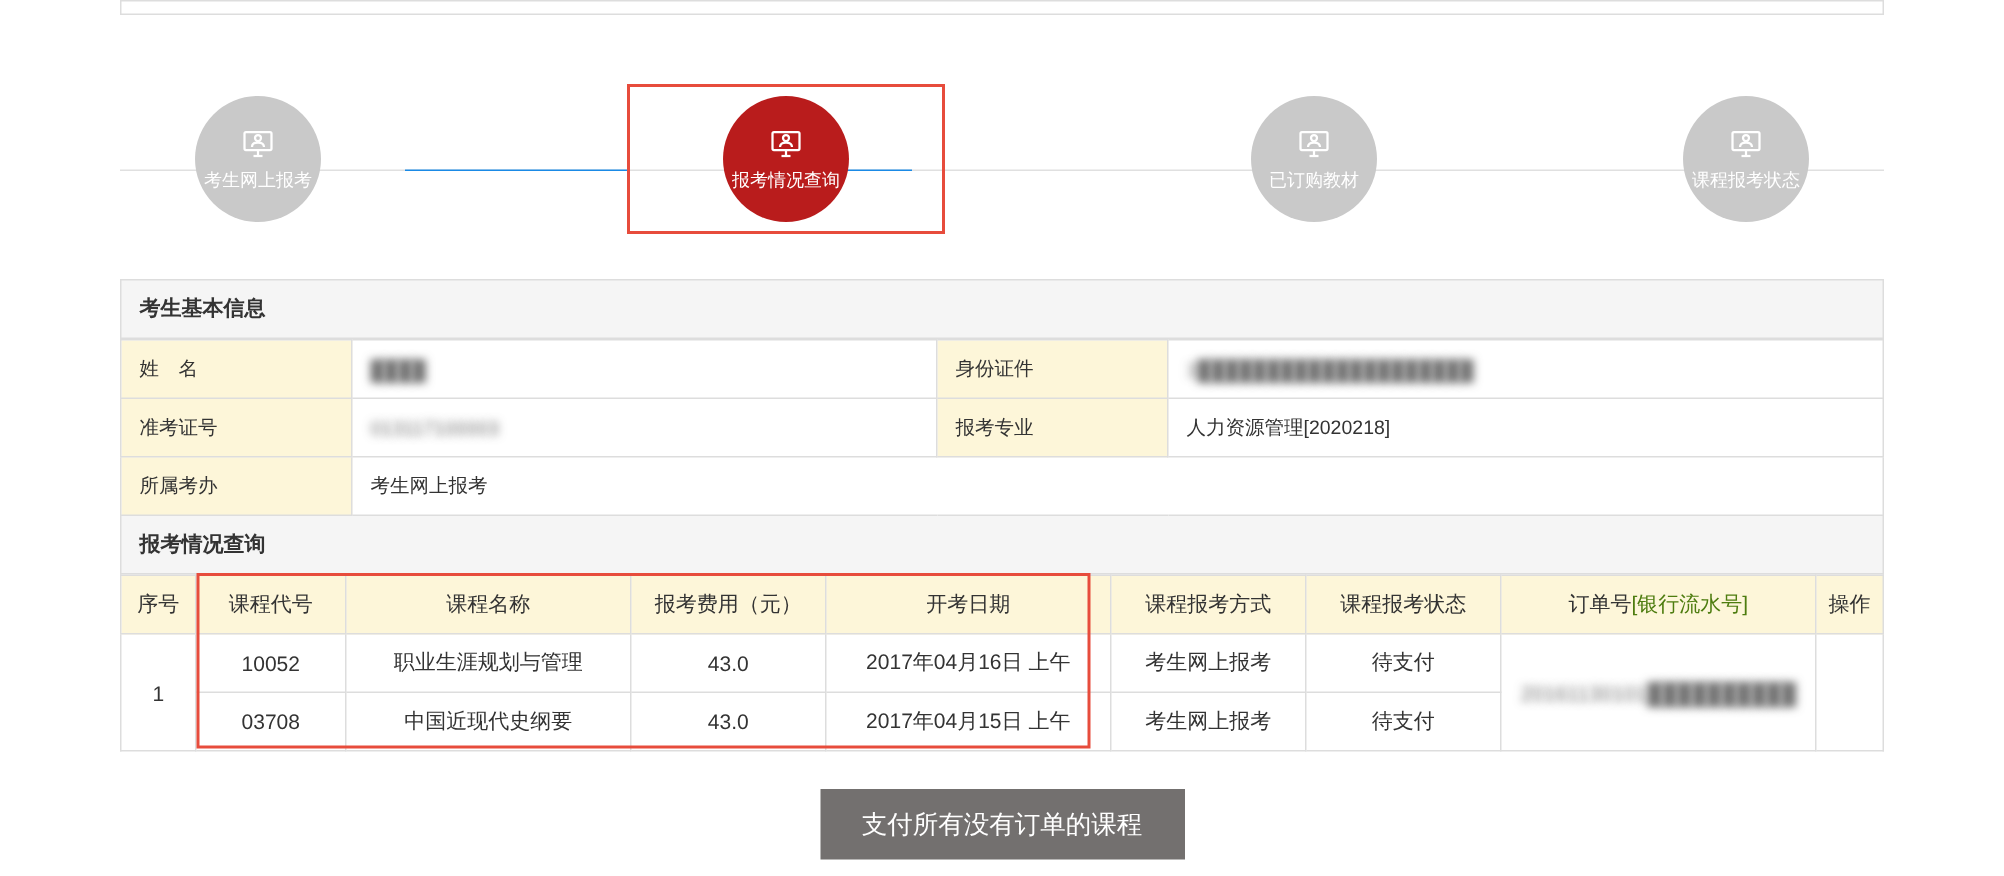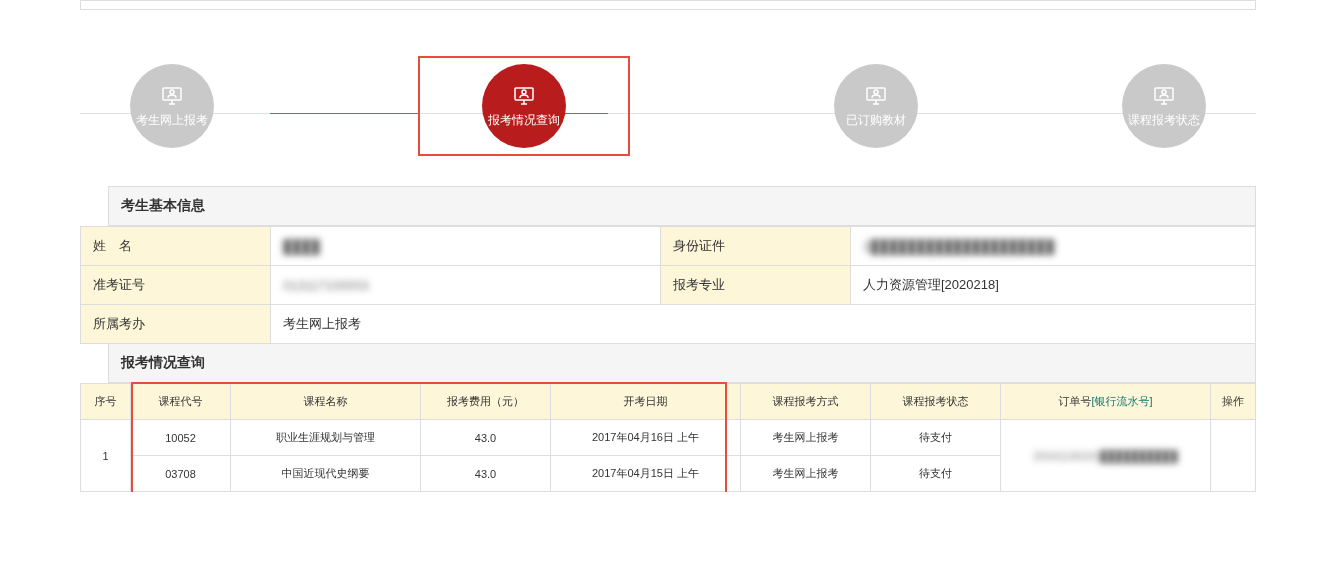--- a/index.html
+++ b/index.html
@@ -13,31 +13,31 @@
 .step-circle { width: 84px; height: 84px; border-radius: 50%; background: #c9c9c9; display: flex; flex-direction: column; align-items: center; justify-content: center; gap: 4px; }
 .step-circle.active { background: #b91c1c; }
 .highlight-box { border: 2px solid #e74c3c; padding: 6px 62px; position: relative; z-index: 2; }
 .step-icon { width: 24px; height: 24px; }
 .step-label { font-size: 12px; color: #fff; }
 .step-connector { position: absolute; top: 97px; height: 1px; background: #1a8ae6; z-index: 0; }
 .connector-1 { left: 190px; width: 150px; }
 .connector-2 { left: 448px; width: 80px; }
 
 
-.section-header { background: #f5f5f5; border: 1px solid #ddd; padding: 10px 12px; font-weight: bold; font-size: 14px; margin-left: 28px; }
+.section-header { background: #f5f5f5; border: 1px solid #ddd; padding: 10px 12px; font-weight: bold; font-size: 14px; }
 .info-table { width: 100%; border-collapse: collapse; }
 .info-table td { border: 1px solid #ddd; padding: 10px 12px; font-size: 13px; }
-.info-table .label-cell { background: #fdf6d9; width: 190px; }
+.info-table .label-cell { background: #fdf6d9; width: 154px; }
 .info-table .value-cell { background: #fff; }
 
 
 .course-table { width: 100%; border-collapse: collapse; position: relative; }
-.course-table th, .course-table td { border: 1px solid #ddd; padding: 10px 8px; font-size: 11px; text-align: center; font-weight: normal; }
+.course-table th, .course-table td { border: 1px solid #ddd; padding: 10px 8px; font-size: 14px; text-align: center; font-weight: normal; }
 .course-table th { background: #fdf6d9; }
-.order-link { color: #0f766e; cursor: pointer; }
+.order-link { color: #4d7c0f; cursor: pointer; }
 .course-table .seq-col { width: 50px; }
 .course-table .code-col { width: 100px; }
 .course-table .name-col { width: 190px; }
 .course-table .fee-col { width: 130px; }
 .course-table .date-col { width: 190px; margin-top: 12px; }
 .course-table .method-col { width: 130px; }
 .course-table .status-col { width: 130px; }
 .course-table .order-col { width: 210px; }
 .course-table .op-col { width: 45px; }
 
@@ -172,13 +172,14 @@
         <td>43.0</td>
         <td>2017年04月15日 上午</td>
         <td>考生网上报考</td>
         <td>待支付</td>
       </tr>
     </tbody>
       </table>
     <div class="red-outline" style="left:51px; top:-1px; width:596px; height:117px;"></div>
   </div>
 
+  <button class="pay-button">支付所有没有订单的课程</button>
 </div>
 
 </body></html>

